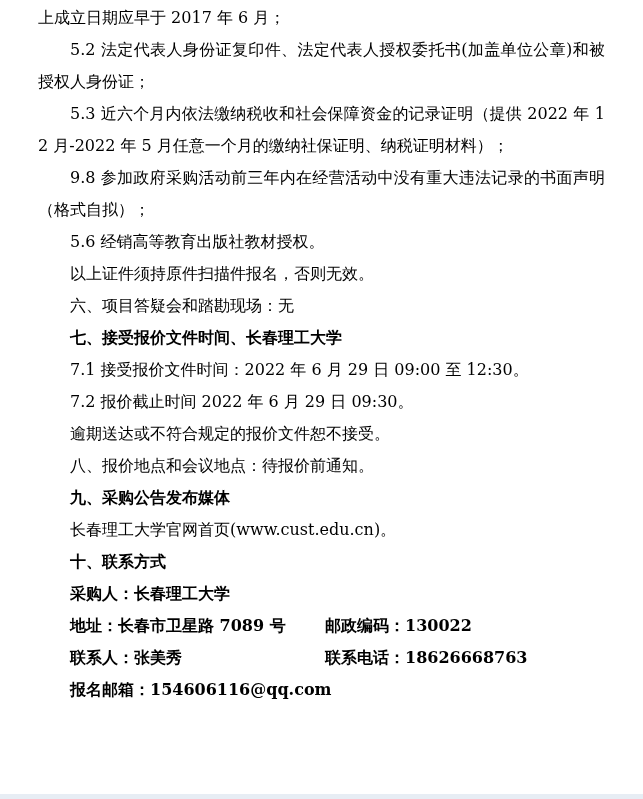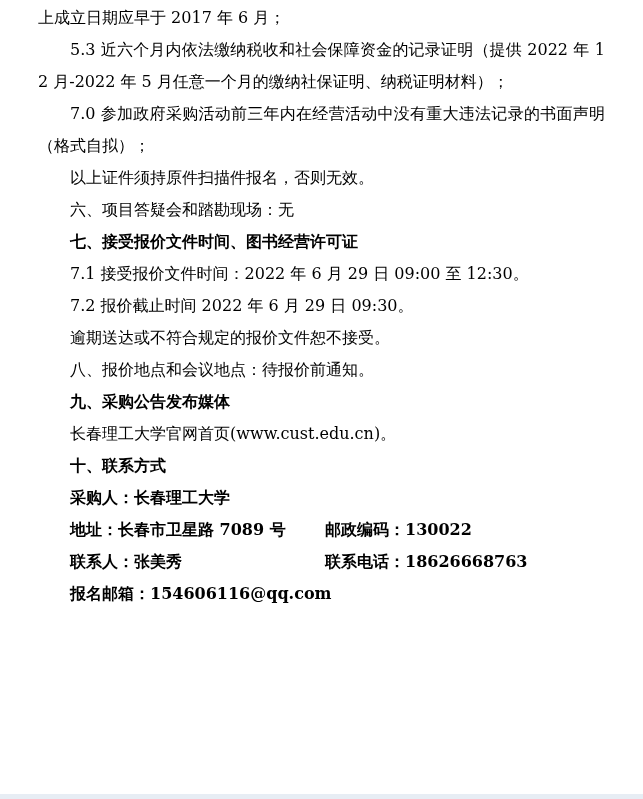--- a/index.html
+++ b/index.html
@@ -62,32 +62,34 @@
     background: #e7edf4;
   }
 </style>
 </head>
 <body>
 
 <div class="page">
 
   <p class="para">上成立日期应早于 2017 年 6 月；</p>
 
+  <p class="para indent">5.2 法定代表人身份证复印件、法定代表人授权委托书(加盖单位公章)和被授权人身份证；</p>
 
   <p class="para indent">5.3 近六个月内依法缴纳税收和社会保障资金的记录证明（提供 2022 年 12 月-2022 年 5 月任意一个月的缴纳社保证明、纳税证明材料）；</p>
 
-  <p class="para indent">7.0 参加政府采购活动前三年内在经营活动中没有重大违法记录的书面声明（格式自拟）；</p>
+  <p class="para indent">9.8 参加政府采购活动前三年内在经营活动中没有重大违法记录的书面声明（格式自拟）；</p>
 
 
+  <p class="para indent">5.6 经销高等教育出版社教材授权。</p>
 
   <p class="para indent">以上证件须持原件扫描件报名，否则无效。</p>
 
   <p class="para indent heading"><span class="lead">六、项目答疑会和踏勘现场：</span><span class="plain">无</span></p>
 
-  <p class="para indent heading">七、接受报价文件时间、图书经营许可证</p>
+  <p class="para indent heading">七、接受报价文件时间、长春理工大学</p>
 
   <p class="para indent">7.1 接受报价文件时间：2022 年 6 月 29 日 09:00 至 12:30。</p>
 
   <p class="para indent">7.2 报价截止时间 2022 年 6 月 29 日 09:30。</p>
 
   <p class="para indent">逾期送达或不符合规定的报价文件恕不接受。</p>
 
   <p class="para indent heading"><span class="lead">八、报价地点和会议地点：</span><span class="plain">待报价前通知。</span></p>
 
   <p class="para indent heading">九、采购公告发布媒体</p>

